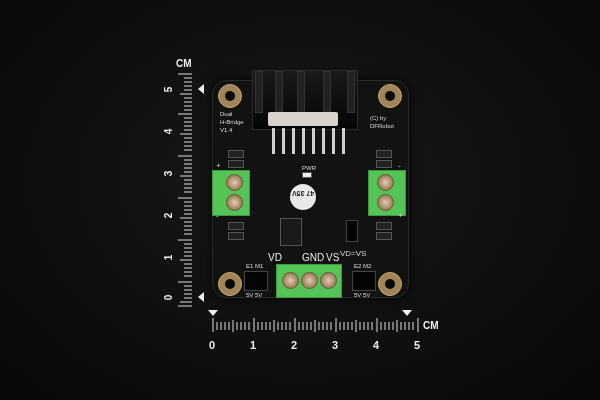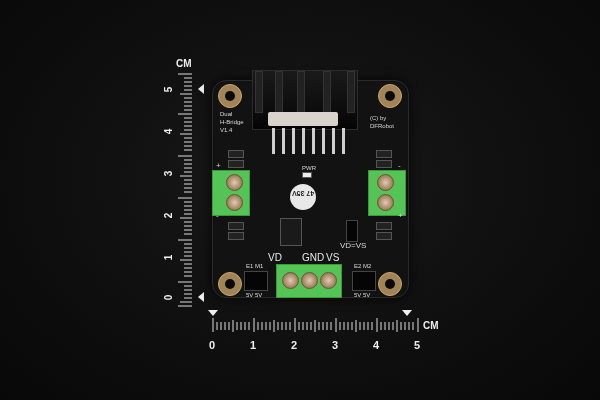--- a/index.html
+++ b/index.html
@@ -233,21 +233,21 @@
 <div class="smd" style="left:376px;top:160px"></div>
 <div class="smd" style="left:376px;top:222px"></div>
 <div class="smd" style="left:376px;top:232px"></div>
 <div class="smd" style="left:280px;top:218px;width:20px;height:26px;background:#1a1a1a"></div>
 
 <div class="cap">
     <span>47 35V</span>
   </div>
 
 <div class="header" style="left:346px;top:220px;width:10px;height:20px"></div>
-<div class="silk" style="left:340px;top:242px;font-size:8px">VD=VS</div>
+<div class="silk" style="left:340px;top:250px;font-size:8px">VD=VS</div>
 
 <div class="label-big" style="left:268px;top:252px">VD</div>
 <div class="label-big" style="left:302px;top:252px">GND</div>
 <div class="label-big" style="left:326px;top:252px">VS</div>
 <div class="terminal" style="left:276px;top:264px;width:64px;height:32px;"></div>
 <div class="screw" style="left:282px;top:272px"></div>
 <div class="screw" style="left:301px;top:272px"></div>
 <div class="screw" style="left:320px;top:272px"></div>
 
 <div class="silk" style="left:246px;top:262px"><span>E1</span>&nbsp;<span>M1</span></div>

